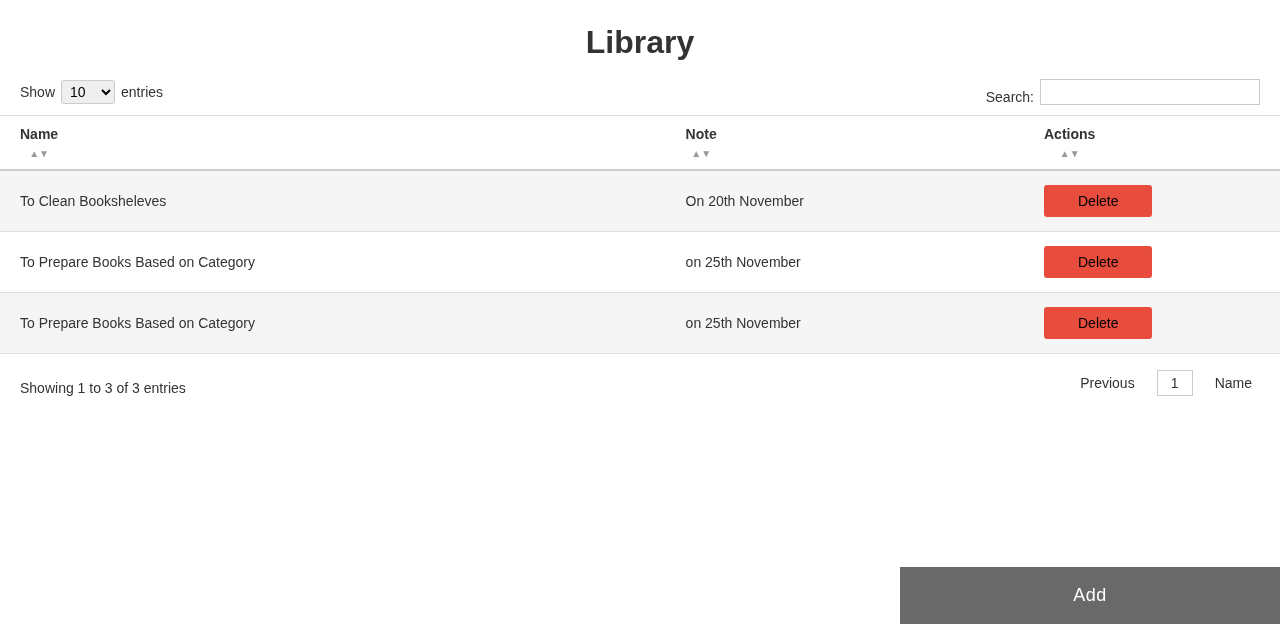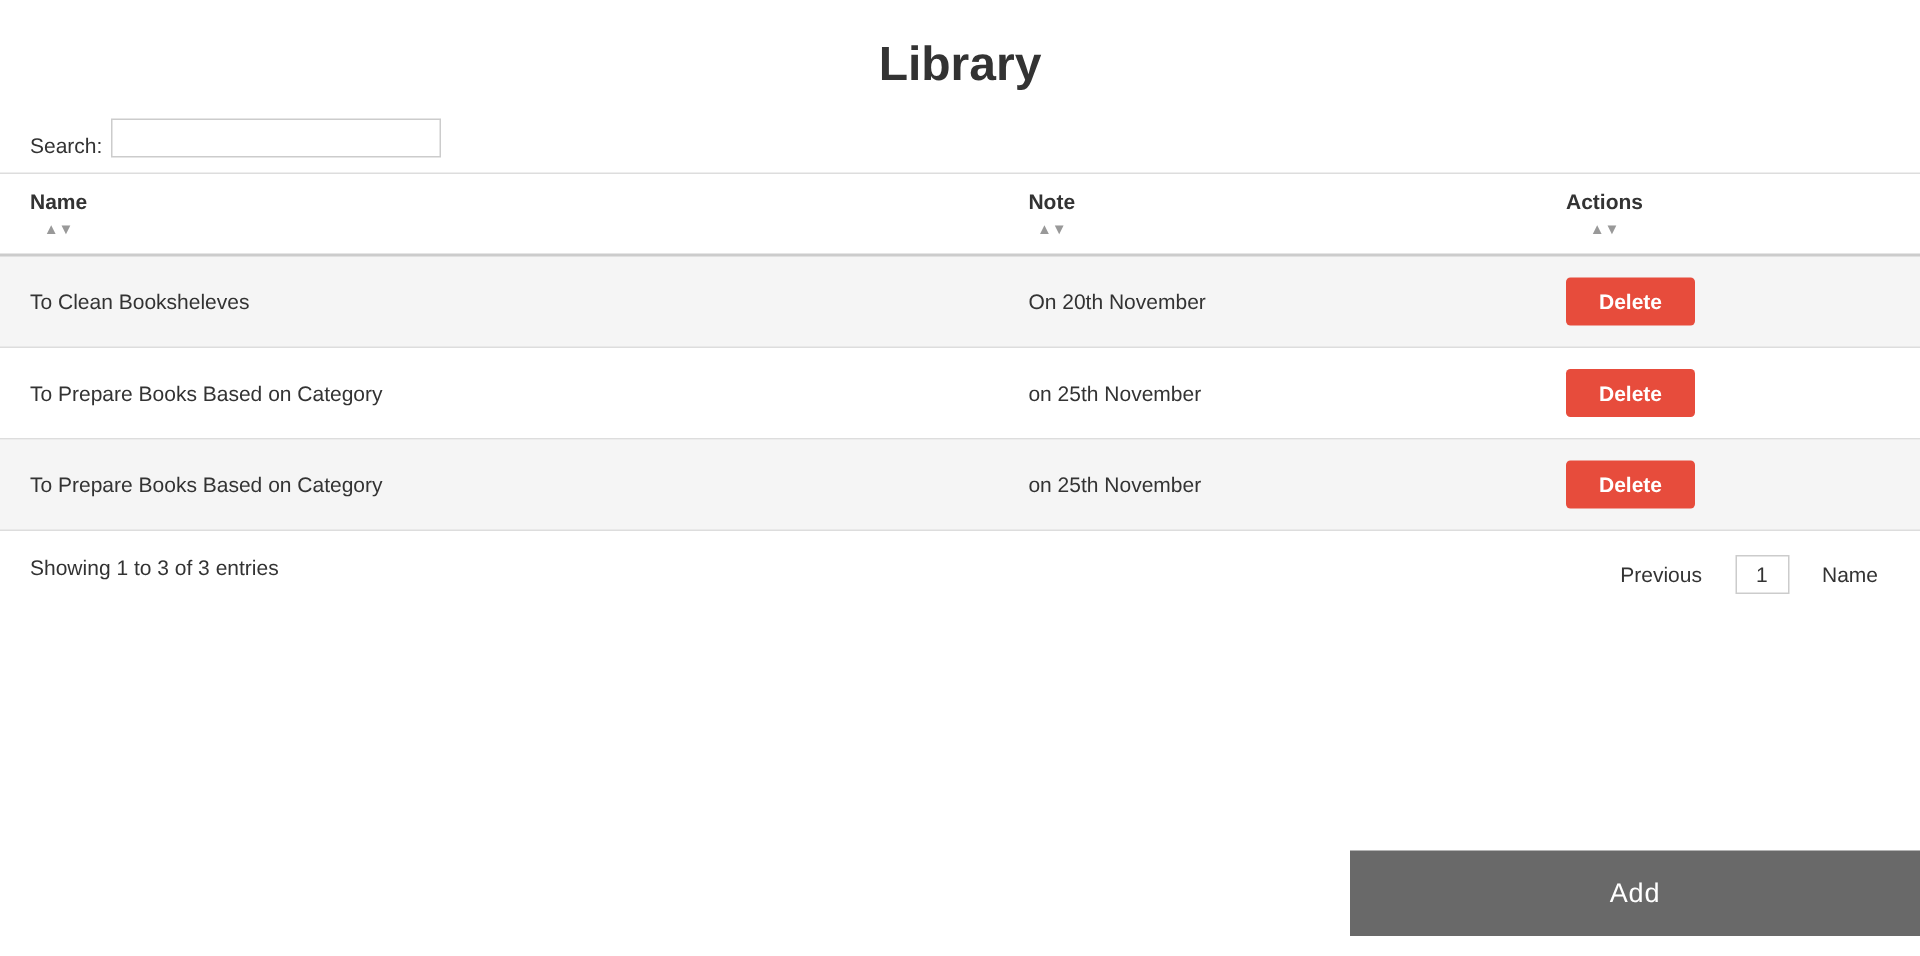--- a/index.html
+++ b/index.html
@@ -96,32 +96,32 @@
     tbody tr:nth-child(even) {
       background: #fff;
     }
     tbody td {
       padding: 14px 20px;
       font-size: 14px;
       margin-top: 24px;
     }
     .delete-btn {
       background: #e74c3c;
-      color: #ffffff;
+      color: #000000;
       border: none;
-      padding: 8px 22px;
-      font-size: 14px;
-      font-weight: bold;
+      padding: 8px 34px;
+      font-size: 14px;
+      font-weight: normal;
       border-radius: 3px;
       cursor: pointer;
     }
     .pagination-row {
       display: flex;
       justify-content: space-between;
-      align-items: flex-start;
+      align-items: flex-end;
       padding: 16px 20px 0 20px;
     }
     .pagination-info {
       font-size: 14px;
       color: #333;
     }
     .pagination-controls {
       display: flex;
       align-items: center;
       gap: 14px;
@@ -160,20 +160,30 @@
       cursor: pointer;
       letter-spacing: 0.5px;
     }
   </style>
 </head>
 <body>
 
 <h1 class="page-title">Library</h1>
 
 <div class="controls-row">
+  <div class="show-entries">
+    <span>Show</span>
+    <select>
+      <option>10</option>
+      <option>25</option>
+      <option>50</option>
+      <option>100</option>
+    </select>
+    <span>entries</span>
+  </div>
   <div class="search-area">
     <label>Search:</label>
     <input type="text" value="" style="">
   </div>
 </div>
 
 <table>
   <thead>
     <tr>
       <th class="name-col">

